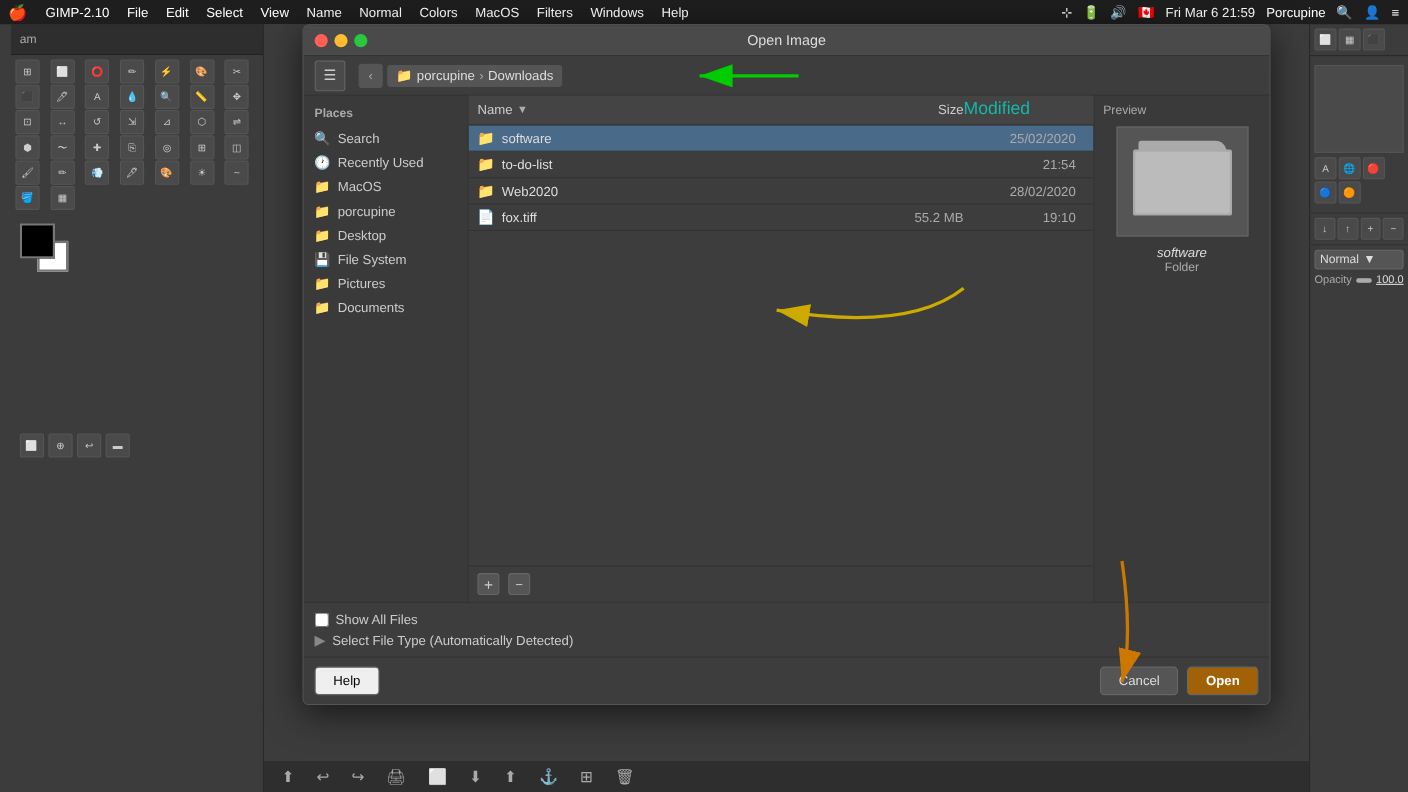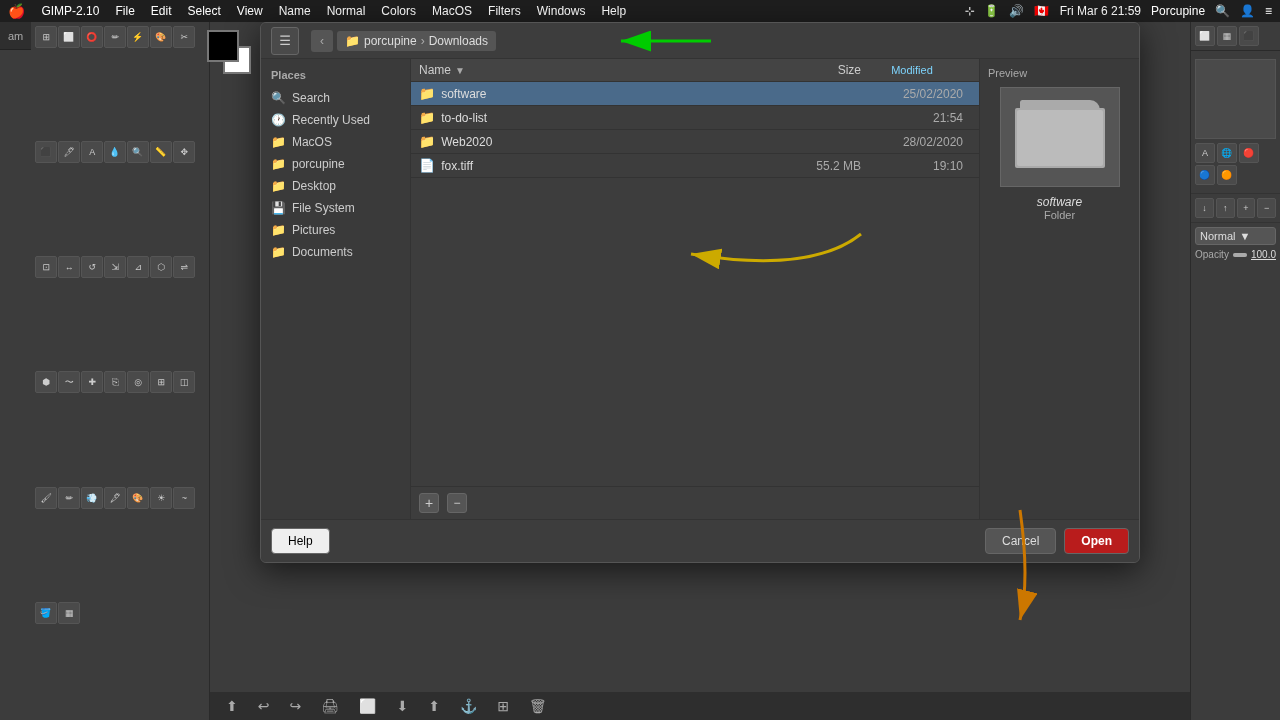--- a/index.html
+++ b/index.html
@@ -39,25 +39,26 @@
 
     
     .app-body {
       display: flex;
       width: 100%;
       height: calc(720px - 22px);
     }
 
     
     .toolbox {
-      width: 210px;
+      width: 240px;
       background: #3c3c3c;
       border-right: 1px solid #2a2a2a;
       display: flex;
-      flex-direction: row;
+      flex-direction: column;
+      padding-left: 10px;
     }
     .toolbox-header {
       background: #2e2e2e;
       height: 28px;
       display: flex;
       align-items: center;
       padding: 0 8px;
       font-size: 11px;
       color: #aaa;
       border-bottom: 1px solid #222;
@@ -211,21 +212,21 @@
     }
     .file-list-header {
       display: flex;
       align-items: center;
       padding: 4px 8px;
       border-bottom: 1px solid #333;
       background: #444;
     }
     .col-name { flex: 1; font-size: 12px; color: #ccc; display: flex; align-items: center; gap: 4px; }
     .col-size { width: 80px; font-size: 12px; color: #ccc; text-align: right; }
-    .col-modified { width: 110px; font-size: 11px; color: #7dd3fc; text-align: center; padding-right: 8px; }
+    .col-modified { width: 110px; font-size: 16px; color: #14b8a6; text-align: left; padding-right: 8px; }
 
     .file-list { flex: 1; overflow: hidden; }
     .file-row {
       display: flex;
       align-items: center;
       padding: 4px 8px;
       border-bottom: 1px solid #333;
       cursor: pointer;
     }
     .file-row.selected { background: #4a6a8a; }
@@ -307,21 +308,21 @@
       border-radius: 4px;
       font-size: 12px;
       cursor: pointer;
       border: 1px solid #666;
     }
     .btn-cancel {
       background: #555;
       color: #ddd;
     }
     .btn-open {
-      background: #b91c1c;
+      background: #a16207;
       color: #fff;
       font-weight: 600;
     }
 
     
     .right-panel {
       width: 90px;
       background: #3c3c3c;
       border-left: 1px solid #2a2a2a;
       display: flex;
@@ -443,20 +444,28 @@
       <div class="tool-btn">▬</div>
     </div>
     <div style="height:300px;"></div>
   </div>
 
   <div class="main-content">
 
     <div class="dialog-overlay">
       <div class="dialog">
 
+        <div class="dialog-titlebar">
+          <div class="traffic-lights">
+            <div class="tl tl-red"></div>
+            <div class="tl tl-yellow"></div>
+            <div class="tl tl-green"></div>
+          </div>
+          <span class="dialog-title">Open Image</span>
+        </div>
 
         <div class="breadcrumb-bar" style="position:relative;">
 
           <div style="display:flex; gap:4px; margin-right:8px;">
             <div style="width:28px;height:28px;background:#4a4a4a;border:1px solid #666;border-radius:3px;display:flex;align-items:center;justify-content:center;font-size:13px;color:#ccc;">☰</div>
           </div>
           <div class="breadcrumb-back">‹</div>
           <div class="breadcrumb-path">
             <span>📁</span>
             <span>porcupine</span>
@@ -583,20 +592,30 @@
                 <div style="position:absolute;top:0;left:5px;width:80px;height:10px;background:#aaa;border-radius:3px 12px 0 0;"></div>
                 <div style="position:absolute;top:8px;left:0;width:90px;height:60px;background:#aaa;border-radius:2px;"></div>
                 <div style="position:absolute;top:10px;left:2px;width:86px;height:56px;background:#bbb;border-radius:2px;"></div>
               </div>
             </div>
             <div class="preview-filename">software</div>
             <div class="preview-filetype">Folder</div>
           </div>
         </div>
 
+        <div class="dialog-options">
+          <div class="checkbox-row">
+            <input type="checkbox" id="showAll" style="">
+            <label for="showAll">Show All Files</label>
+          </div>
+          <div class="checkbox-row">
+            <span style="font-size:13px;color:#888;cursor:pointer;">▶</span>
+            <span>Select File Type (Automatically Detected)</span>
+          </div>
+        </div>
 
         <div class="dialog-footer" style="position:relative;">
           <button class="btn" style="margin-right:auto;">Help</button>
           <button class="btn btn-cancel">Cancel</button>
           <button class="btn btn-open">Open</button>
         </div>
 
       </div>
     </div>
 

